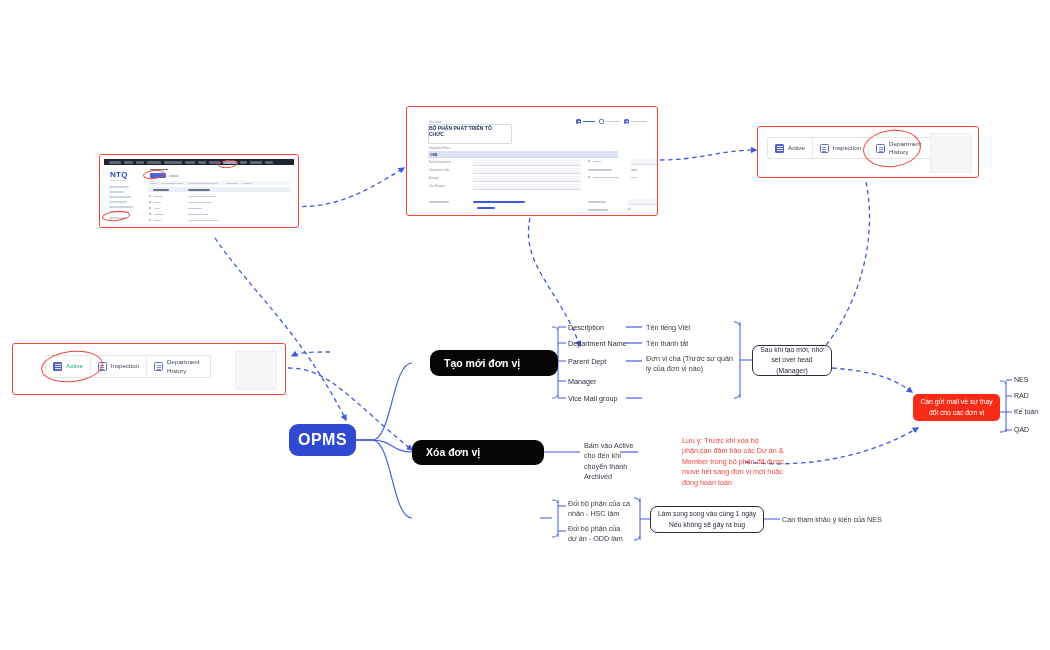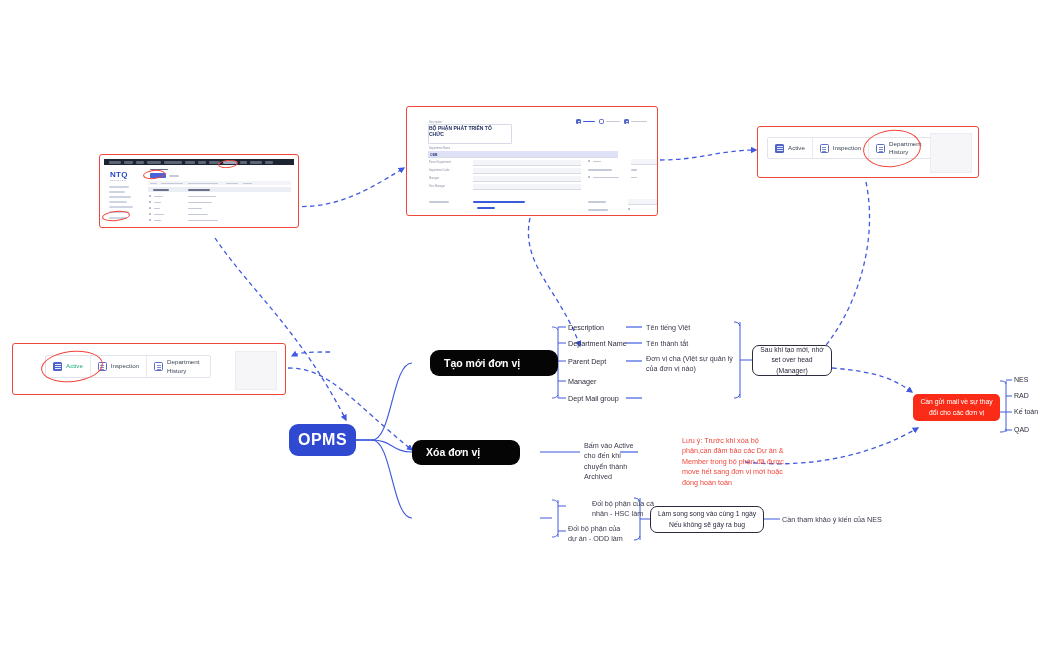--- a/index.html
+++ b/index.html
@@ -268,63 +268,63 @@
   </svg>
 
   <div class="central" style="left:289px; top:424px; width:67px; height:32px;">
     <span>OPMS</span>
   </div>
 
   <div class="blacknode" style="left:412px; top:350px; width:128px; height:26px;margin-left:18px;">
     <span>Tạo mới đơn vị</span>
   </div>
 
-  <div class="blacknode" style="left:412px; top:440px; width:108px; height:25px;text-align:center;">
+  <div class="blacknode" style="left:412px; top:440px; width:132px; height:25px;text-align:center;">
     <span>Xóa đơn vị</span>
   </div>
 
 
   <div class="leaf" style="left:568px; top:323px;">
     <span>Description</span>
   </div>
   <div class="leaf" style="left:568px; top:339px;">
     <span>Department Name</span>
   </div>
   <div class="leaf" style="left:568px; top:357px;">
     <span>Parent Dept</span>
   </div>
   <div class="leaf" style="left:568px; top:377px;">
     <span>Manager</span>
   </div>
   <div class="leaf" style="left:568px; top:394px;">
-    <span>Dept Mail group</span>
+    <span>Vice Mail group</span>
   </div>
 
   <div class="leaf sub" style="left:646px; top:323px; width:96px;">
     <span>Tên tiếng Việt</span>
   </div>
   <div class="leaf sub" style="left:646px; top:339px; width:96px;">
     <span>Tên thành tắt</span>
   </div>
   <div class="leaf sub" style="left:646px; top:354px; width:88px;">
-    <span>Đơn vị cha (Việt sự quản lý của đơn vị nào)</span>
+    <span>Đơn vị cha (Trước sự quản lý của đơn vị nào)</span>
   </div>
 
   <div class="callout" style="left:752px; top:345px; width:80px; height:31px;">
     <span>Sau khi tạo mới, nhớ set over head (Manager)</span>
   </div>
 
   <div class="leaf sub" style="left:584px; top:441px; width:54px;">
     <span>Bấm vào Active cho đến khi chuyển thành Archived</span>
   </div>
   <div class="leaf warn" style="left:642px; top:436px; width:104px;">
     <span>Lưu ý: Trước khi xóa bộ phận,cần đảm bảo các Dự án &amp; Member trong bộ phận đã được move hết sang đơn vị mới hoặc đóng hoàn toàn</span>
   </div>
 
-  <div class="leaf sub" style="left:568px; top:499px; width:62px;margin-left:24px;">
+  <div class="leaf sub" style="left:568px; top:499px; width:62px;">
     <span>Đối bộ phận của cá nhân - HSC làm</span>
   </div>
   <div class="leaf sub" style="left:568px; top:524px; width:62px;">
     <span>Đối bộ phận của dự án  - ODD làm</span>
   </div>
 
   <div class="callout" style="left:650px; top:506px; width:114px; height:27px;">
     <span>Làm song song vào cùng 1 ngày Nếu không sẽ gây ra bug</span>
   </div>
 

